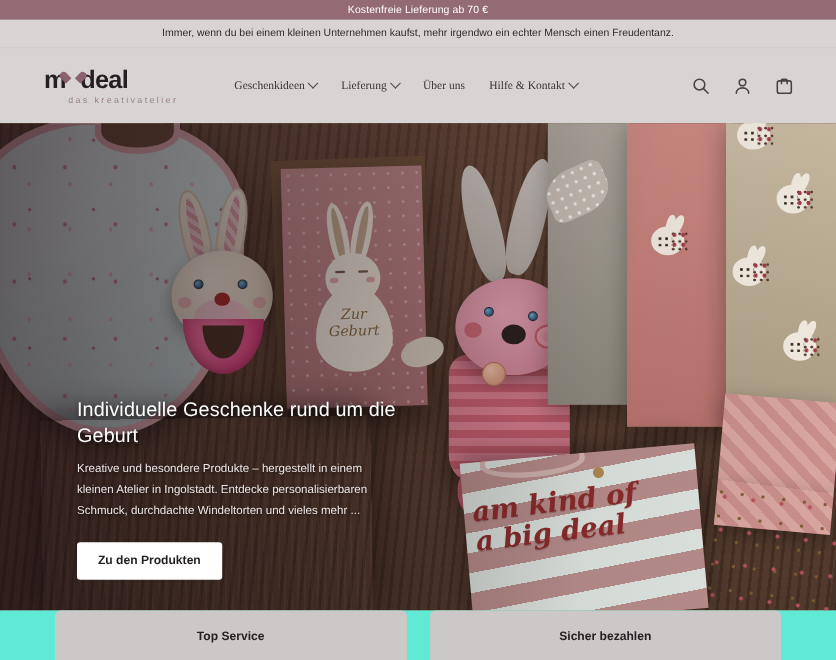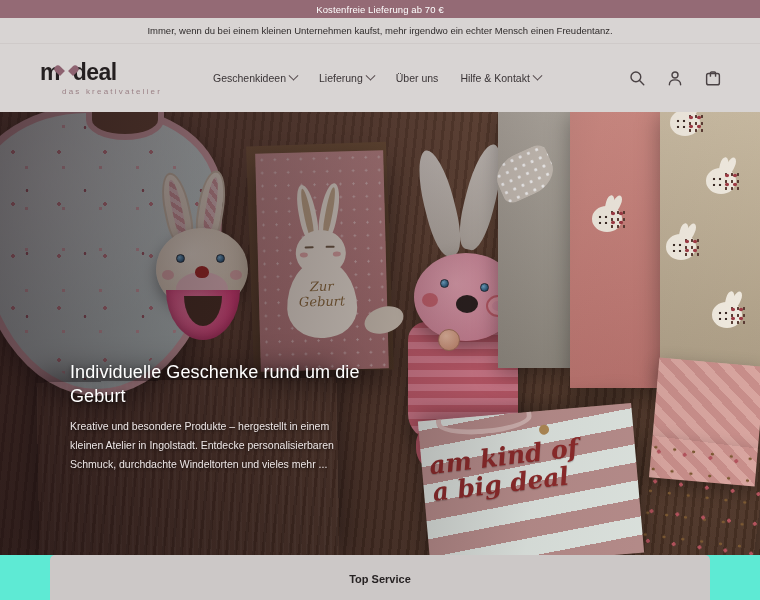--- a/index.html
+++ b/index.html
@@ -63,21 +63,21 @@
   .heart::before { left: 0.2px; transform: rotate(-45deg); transform-origin: 0 100%; }
   .heart::after  { left: 6.6px; transform: rotate(45deg);  transform-origin: 100% 100%; }
   .logo-tag {
     font-size: 8px;
     color: #9b8186;
     letter-spacing: 2.2px;
     margin-top: 3px;
     margin-left: 22px;
   }
 
-  .nav { display: flex; align-items: center; gap: 22px; margin-left: 28px; }
+  .nav { display: flex; align-items: center; gap: 22px; margin-left: 28px; font-family: Liberation Serif, serif; }
   .nav-item {
     display: flex; align-items: center; gap: 4px;
     font-size: 10.5px;
     color: #3a3436;
     cursor: pointer;
     white-space: nowrap;
   }
   .chev {
     width: 7px; height: 7px;
     border-right: 1.2px solid #54494c;
@@ -594,20 +594,24 @@
     </div>
 
     <div class="burgundy"></div>
   </div>
 
   <div class="hero-scrim"></div>
 
   <div class="hero-content">
     <h1 class="hero-title">Individuelle Geschenke rund um die Geburt</h1>
     <p class="hero-sub">Kreative und besondere Produkte – hergestellt in einem kleinen Atelier in Ingolstadt. Entdecke personalisierbaren Schmuck, durchdachte Windeltorten und vieles mehr ...</p>
+    <button class="hero-btn">Zu den Produkten</button>
   </div>
 </div>
 
 <div class="services">
   <div class="svc-card">
     <span>Top Service</span>
   </div>
+  <div class="svc-card">
+    <span>Sicher bezahlen</span>
+  </div>
 </div>
 
 </body></html>

